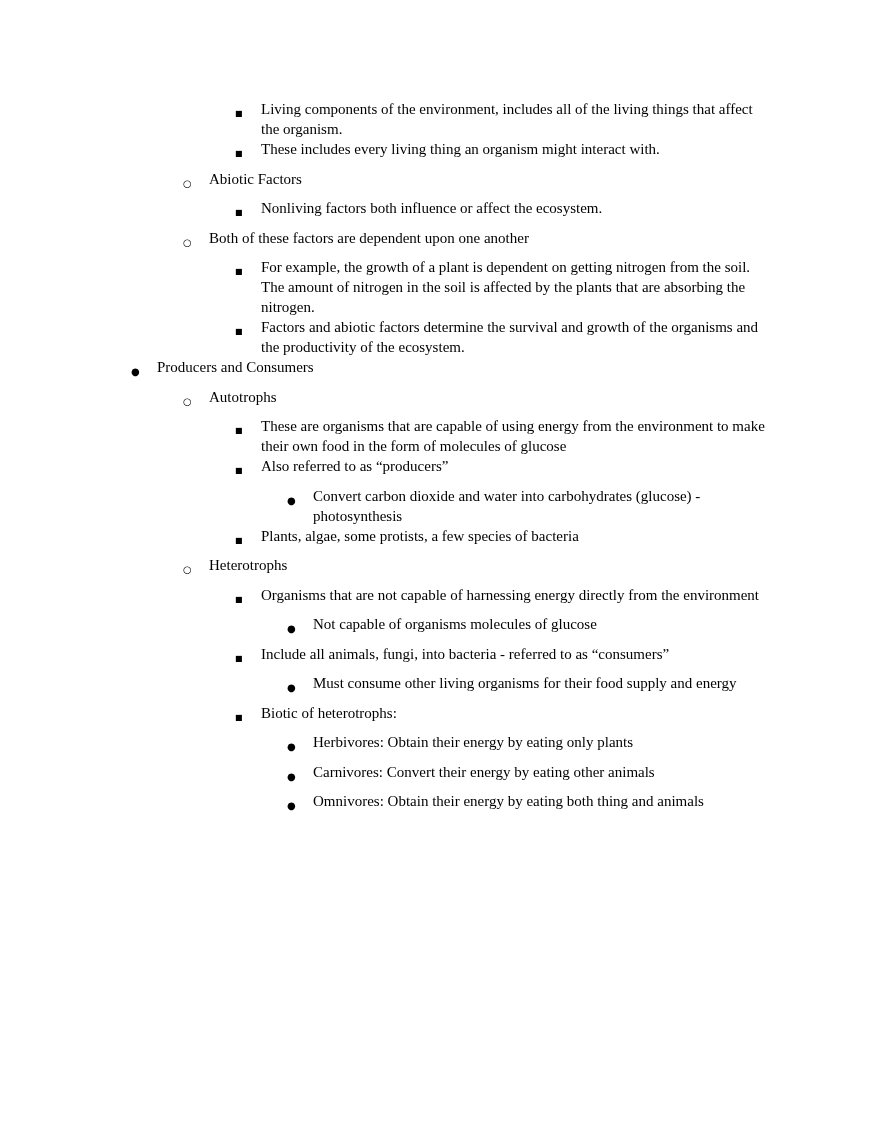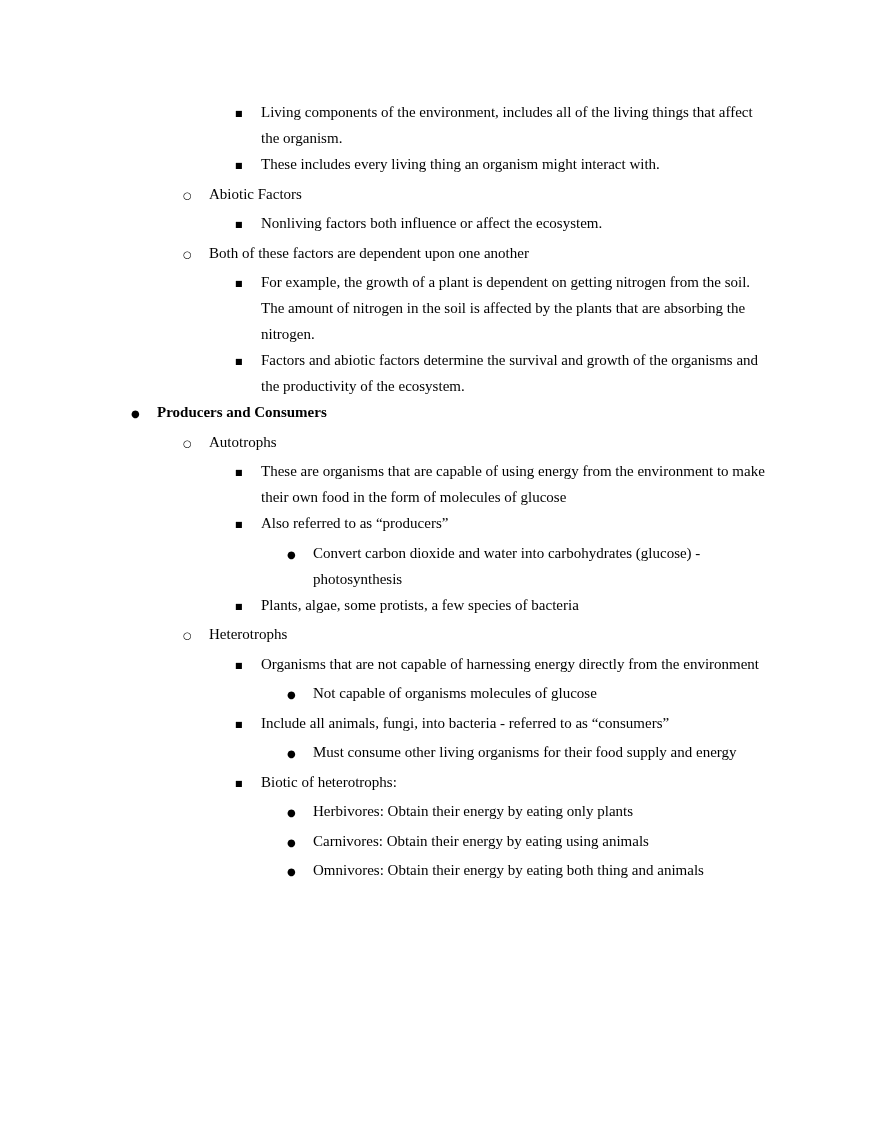--- a/index.html
+++ b/index.html
@@ -30,23 +30,23 @@
     flex: 0 0 26px;
     line-height: 29.5px;
     font-family: "DejaVu Sans", sans-serif;
     color: #000000;
   }
   .item .bullet.disc   { font-size: 10px; }
   .item .bullet.circle { font-size: 10px; }
   .item .bullet.square { font-size: 8px; }
   .item .text {
     flex: 1 1 auto;
-    line-height: 26px;
+    line-height: 20px;
   }
-  .item.bold .text { font-weight: bold; }
+  .item.bold .text { font-weight: normal; }
   .lvl1 { margin-left: 131px; }
   .lvl2 { margin-left: 183px; }
   .lvl3 { margin-left: 235px; }
   .lvl4 { margin-left: 287px; }
 </style>
 </head>
 <body>
 
 <div class="page">
   <div class="doc">
@@ -125,20 +125,20 @@
       <div class="item lvl3">
         <span class="bullet square">■</span>
         <div class="text">Biotic of heterotrophs:</div>
       </div>
       <div class="item lvl4">
         <span class="bullet disc">●</span>
         <div class="text">Herbivores: Obtain their energy by eating only plants</div>
       </div>
       <div class="item lvl4">
         <span class="bullet disc">●</span>
-        <div class="text">Carnivores: Obtain their energy by eating using animals</div>
+        <div class="text">Carnivores: Convert their energy by eating other animals</div>
       </div>
       <div class="item lvl4">
         <span class="bullet disc">●</span>
         <div class="text">Omnivores: Obtain their energy by eating both thing and animals</div>
       </div>
     </div>
 </div>
 
 </body></html>

